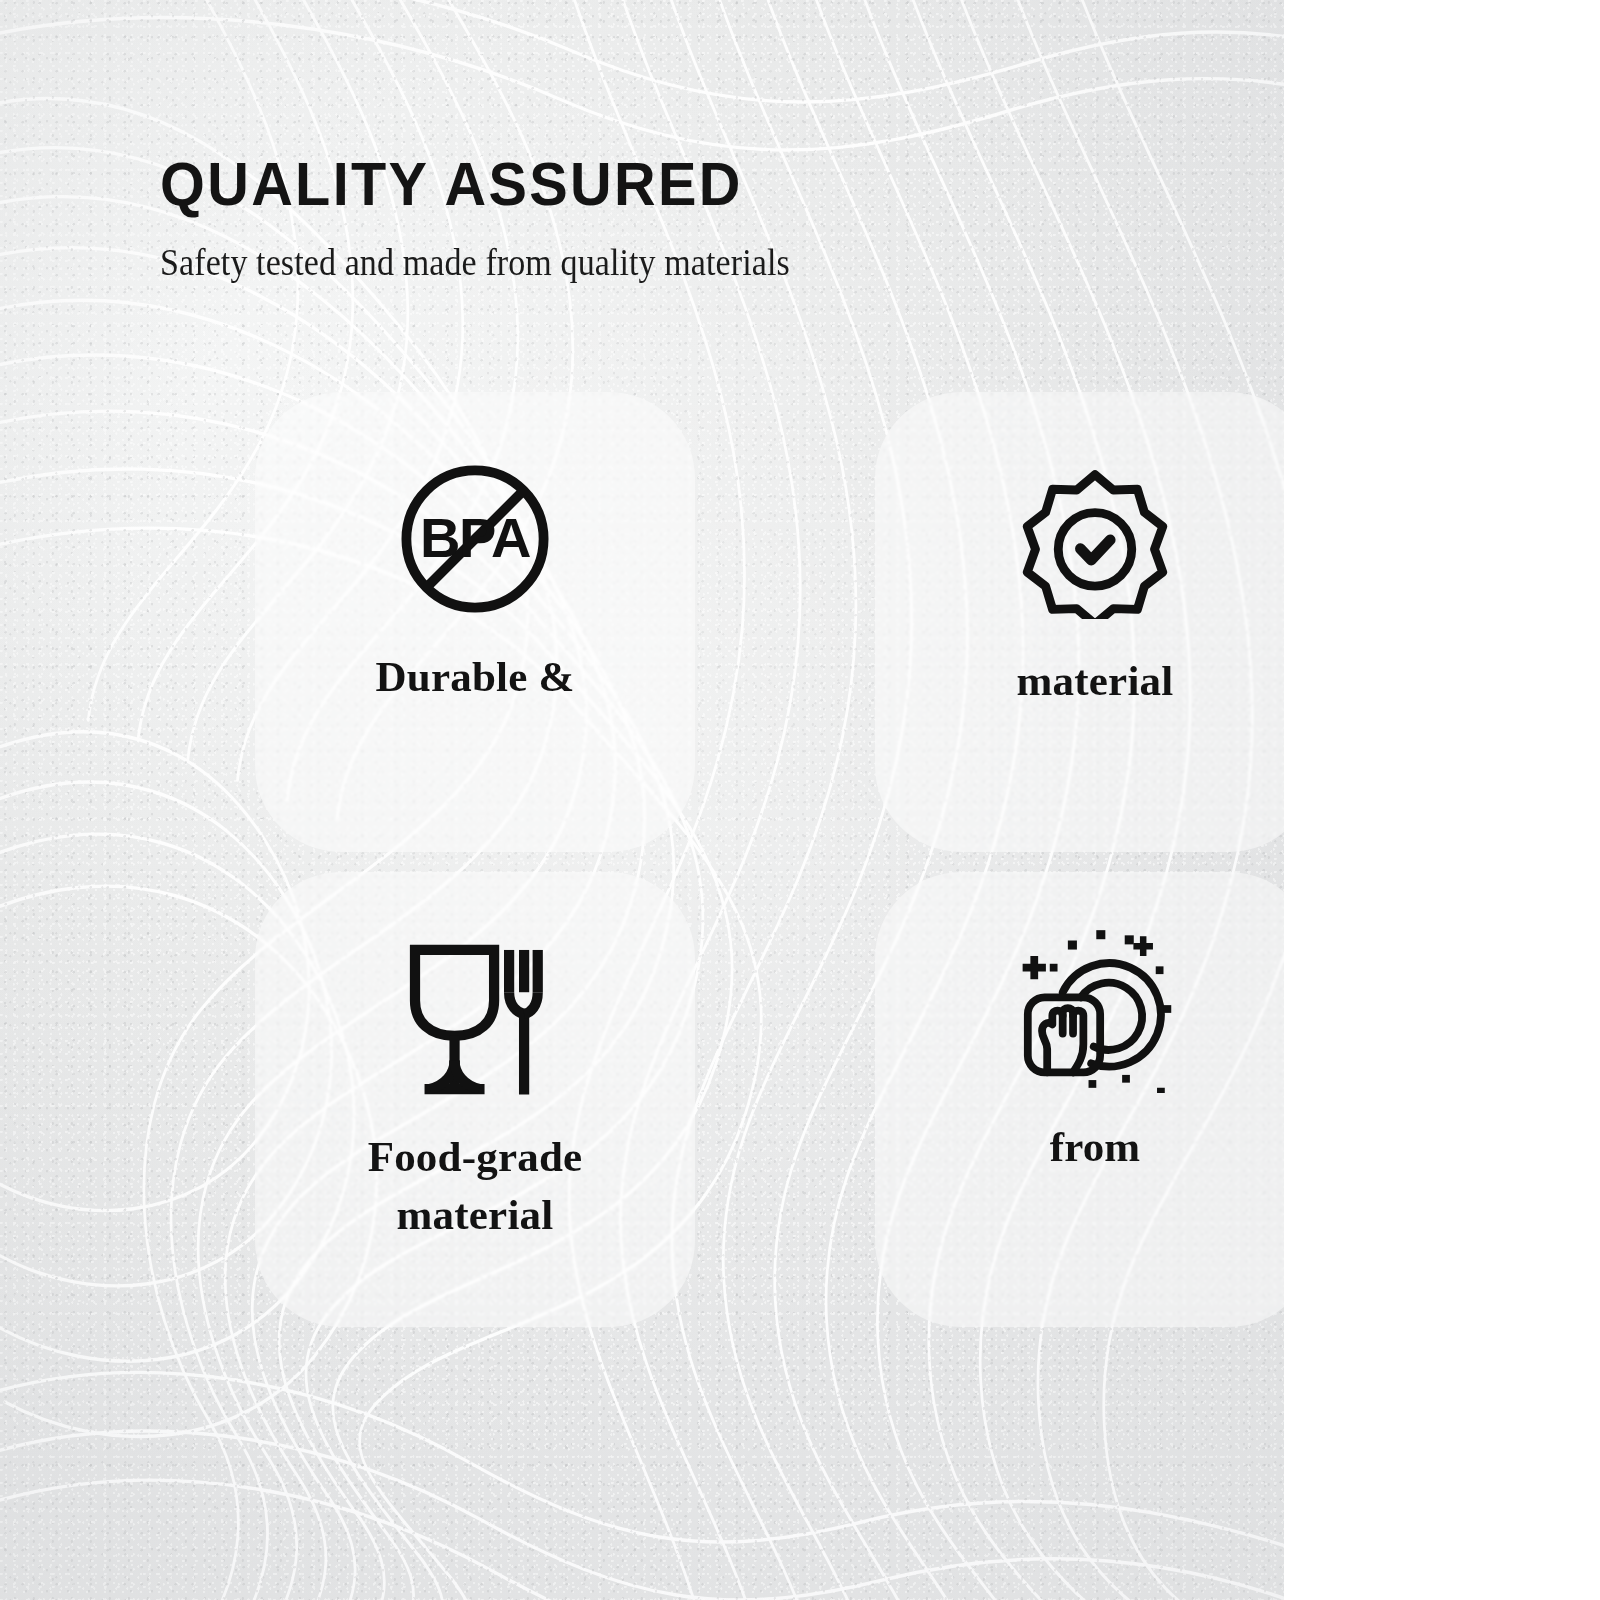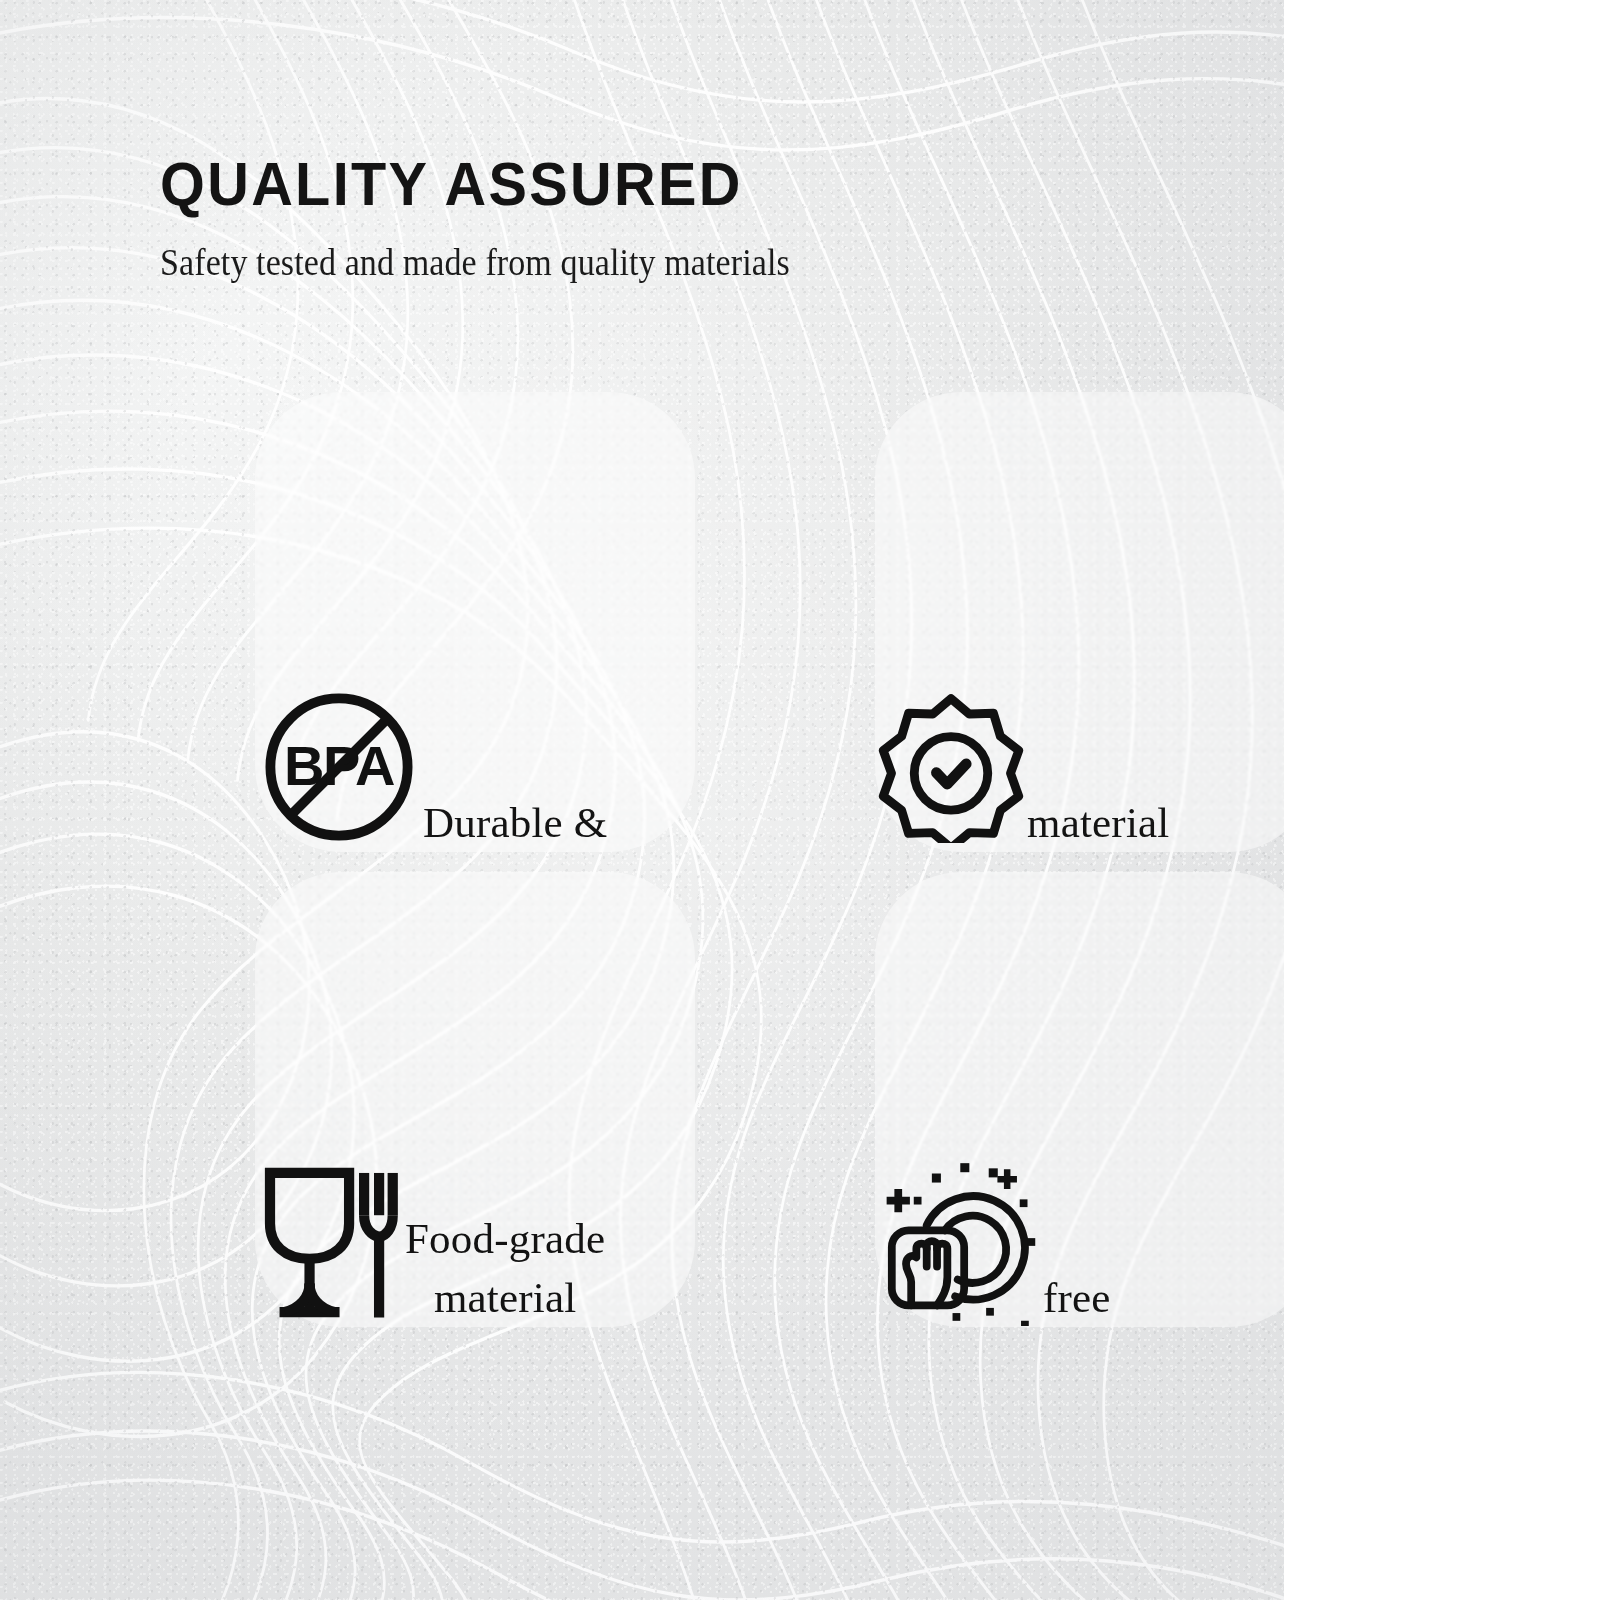--- a/index.html
+++ b/index.html
@@ -86,22 +86,22 @@
     column-gap:180px;
     row-gap:20px;
   }
 
   .card{
     position:relative;
     border-radius:86px;
     background:rgba(255,255,255,.46);
     backdrop-filter:blur(1px);
     display:flex;
-    flex-direction:row;
-    align-items:flex-end;
+    flex-direction:column;
+    align-items:center;
     justify-content:flex-start;
     padding-top:62px;
   }
 
   .card-icon{
     height:170px;
     display:flex;
     align-items:center;
     justify-content:center;
   }
@@ -109,21 +109,21 @@
 
   .card-label{
     margin-top:24px;
     font-family:"Liberation Serif", serif;
     font-size:43px;
     line-height:1.36;
     color:#131313;
     text-align:center;
     letter-spacing:.2px;
   }
-  .card-label .ln{ display:block; }
+  .card-label .ln{ display:block;font-weight:bold; }
 
   
   .card--c2 { padding-top:66px; }
   .card--c4 { padding-top:52px; }
 </style>
 </head>
 <body>
 
 <div id="stage">
 
@@ -266,18 +266,18 @@
             <rect x="88" y="8" width="7" height="7"></rect>
             <rect x="112" y="32" width="6" height="6"></rect>
             <rect x="118" y="62" width="6" height="6"></rect>
             <rect x="30" y="30" width="6" height="6"></rect>
             <rect x="86" y="116" width="6" height="6"></rect>
             <rect x="60" y="120" width="6" height="6"></rect>
           </g>
         </svg>
       </div>
       <div class="card-label">
-        <span class="ln">free</span>
+        <span class="ln">from</span>
       </div>
     </div>
 
   </div>
 </div>
 
 </body></html>

